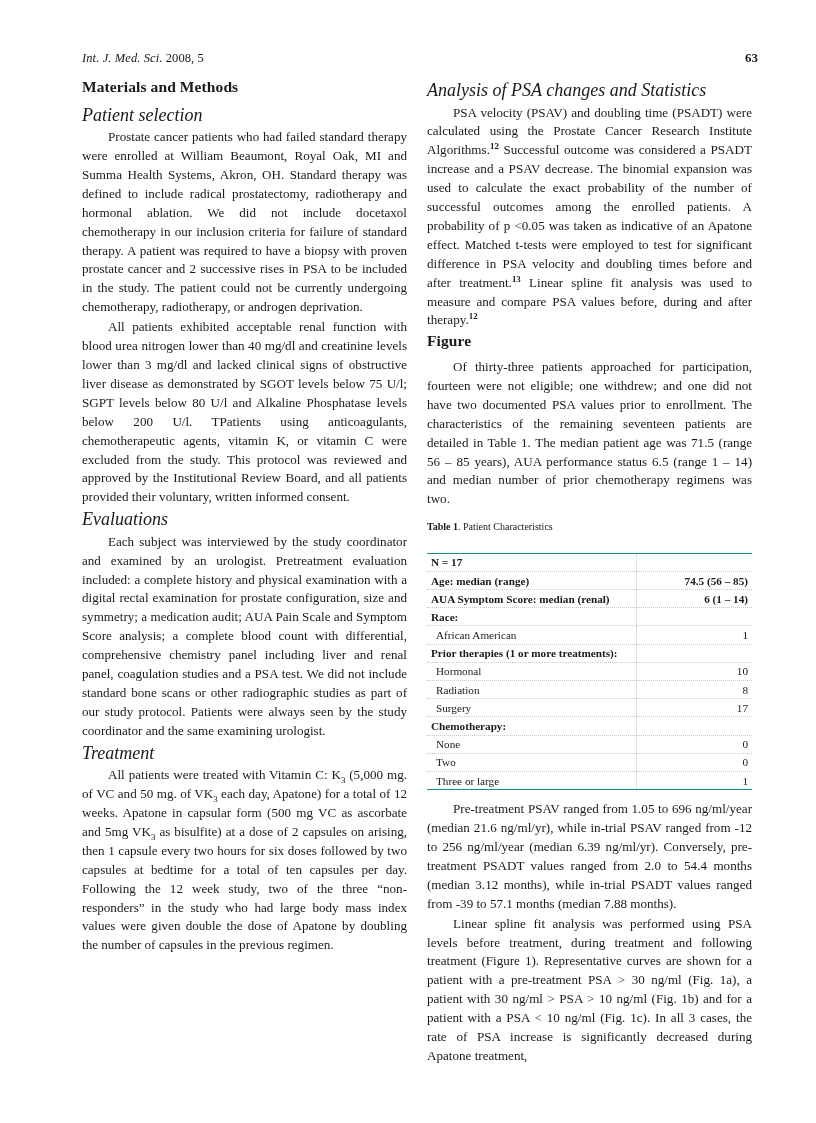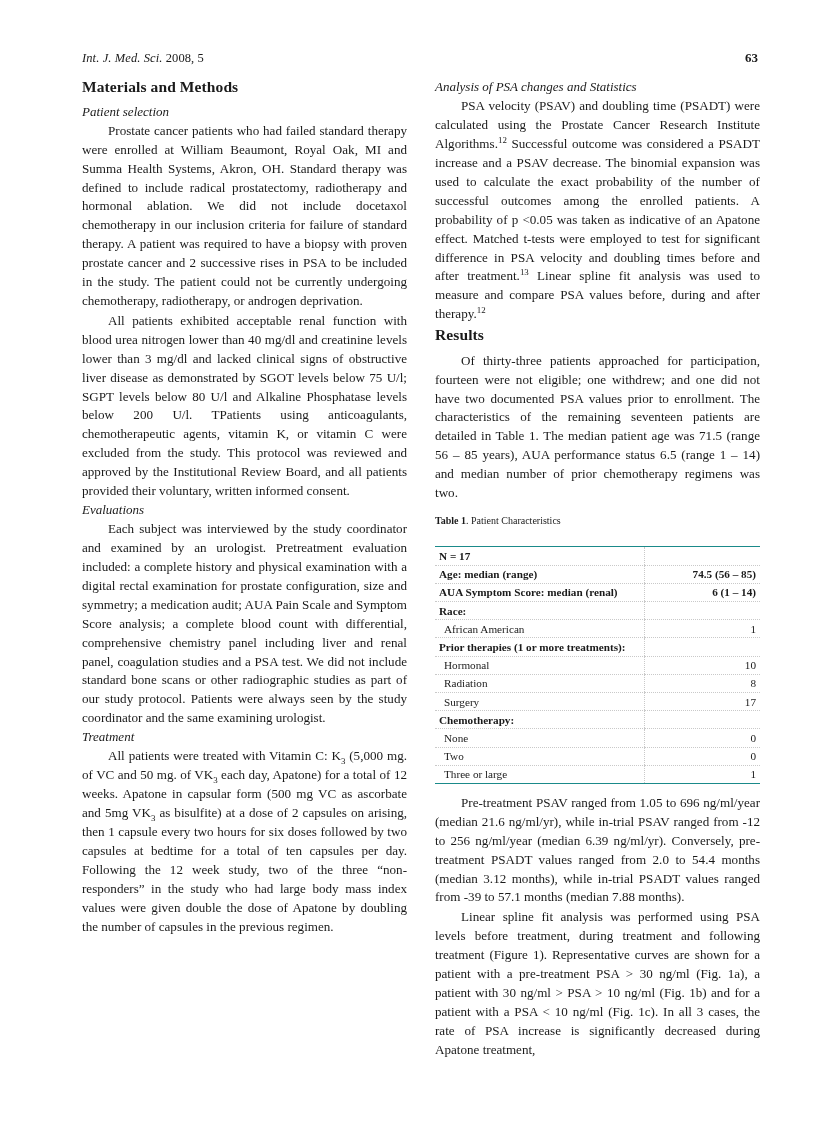--- a/index.html
+++ b/index.html
@@ -48,53 +48,53 @@
     font-size: 13px;
   }
 
   
   .columns {
     position: absolute;
     left: 70px;
     top: 78px;
     width: 678px;
     display: flex;
-    gap: 28px;
+    gap: 20px;
   }
   .col {
     width: 325px;
   }
 
   h2.section {
     font-size: 15.5px;
     font-weight: bold;
     margin: 0 0 7px 0;
     line-height: 1.2;
     letter-spacing: 0.1px;
   }
   h2.section.tight-top {
     margin-top: 2px;
   }
   h3.subsection {
-    font-size: 13px;
+    font-size: 18px;
     font-style: italic;
     font-weight: normal;
     margin: 1px 0 2px 0;
     line-height: 1.25;
   }
   p.body {
     font-size: 13.1px;
     line-height: 1.445;
     text-align: justify;
     text-justify: inter-word;
     margin: 0 0 1px 0;
     text-indent: 26px;
     hyphens: none;
   }
-  sup { font-size: 0.68em; vertical-align: super; line-height: 0; }
+  sup { font-size: 0.68em; vertical-align: super; line-height: 0; font-weight: bold; }
   sub { font-size: 0.68em; vertical-align: sub; line-height: 0; }
 
   
   .table-block {
     margin-top: 12px;
     margin-bottom: 10px;
   }
   .table-caption {
     font-size: 10px;
     margin: 0 0 19px 0;
@@ -157,21 +157,21 @@
       <h3 class="subsection">Treatment</h3>
       <p class="body">All patients were treated with Vitamin C: K<sub>3</sub> (5,000 mg. of VC and 50 mg. of VK<sub>3</sub> each day, Apatone) for a total of 12 weeks. Apatone in capsular form (500 mg VC as ascorbate and 5mg VK<sub>3</sub> as bisulfite) at a dose of 2 capsules on arising, then 1 capsule every two hours for six doses followed by two capsules at bedtime for a total of ten capsules per day. Following the 12 week study, two of the three “non-responders” in the study who had large body mass index values were given double the dose of Apatone by doubling the number of capsules in the previous regimen.</p>
 
     </div>
 
     <div class="col">
 
       <h3 class="subsection">Analysis of PSA changes and Statistics</h3>
       <p class="body">PSA velocity (PSAV) and doubling time (PSADT) were calculated using the Prostate Cancer Research Institute Algorithms.<sup>12</sup> Successful outcome was considered a PSADT increase and a PSAV decrease. The binomial expansion was used to calculate the exact probability of the number of successful outcomes among the enrolled patients. A probability of p &lt;0.05 was taken as indicative of an Apatone effect. Matched t-tests were employed to test for significant difference in PSA velocity and doubling times before and after treatment.<sup>13</sup> Linear spline fit analysis was used to measure and compare PSA values before, during and after therapy.<sup>12</sup></p>
 
-      <h2 class="section tight-top">Results</h2>
+      <h2 class="section tight-top">Figure</h2>
       <p class="body">Of thirty-three patients approached for participation, fourteen were not eligible; one withdrew; and one did not have two documented PSA values prior to enrollment. The characteristics of the remaining seventeen patients are detailed in Table 1. The median patient age was 71.5 (range 56 – 85 years), AUA performance status 6.5 (range 1 – 14) and median number of prior chemotherapy regimens was two.</p>
 
       <div class="table-block">
         <div class="table-caption"><b>Table 1</b><span>. Patient Characteristics</span></div>
         <table class="pt">
           <tbody>
               <tr class="hdr">
                 <td class="lab">N = 17</td>
                 <td class="val"></td>
               </tr>

